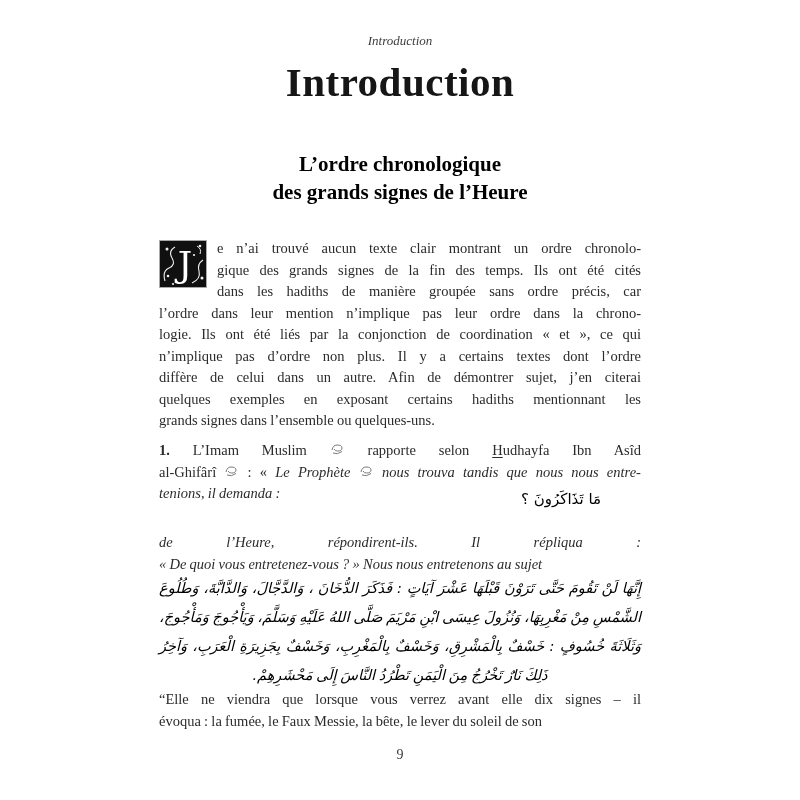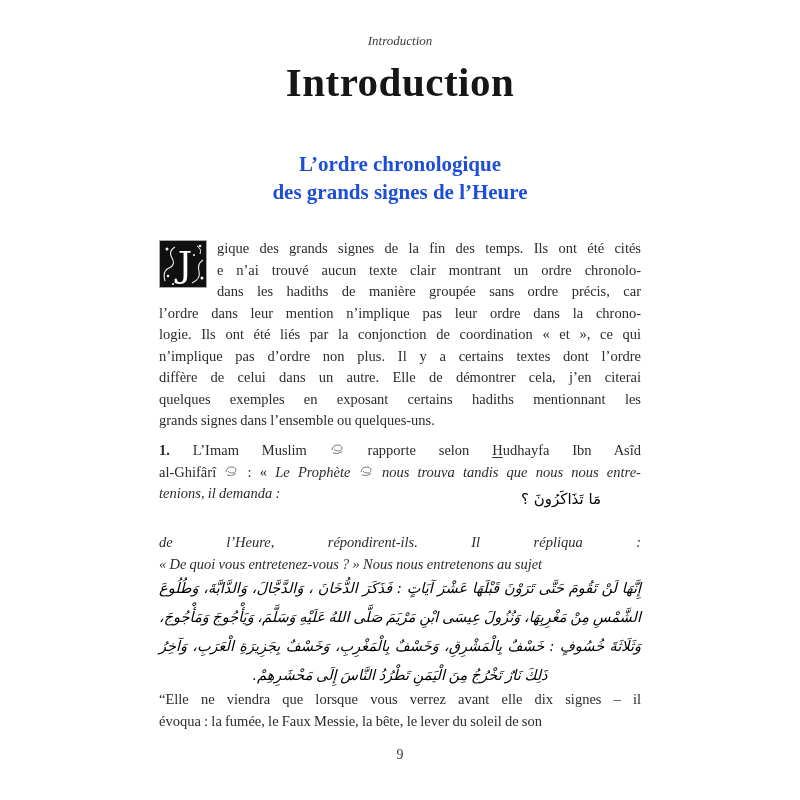--- a/index.html
+++ b/index.html
@@ -16,21 +16,21 @@
     text-align: center; font-style: italic; font-size: 13px; color: #3d3d3d;
   }
   .title {
     position: absolute; top: 58px; left: 0; width: 100%; margin: 0;
     text-align: center; font-size: 41px; font-weight: 700;
     letter-spacing: 0.5px; color: #161616;
   }
   .subtitle {
     position: absolute; top: 150px; left: 0; width: 100%; margin: 0;
     text-align: center; font-size: 21px; font-weight: 700;
-    line-height: 28px; color: #1d4ed8;
+    line-height: 28px; color: #000000;
   }
   .subtitle .subline { display: block; }
   .col { position: absolute; left: 159px; width: 482px; }
   .body-text { font-size: 14.5px; line-height: 21.5px; word-spacing: -0.4px; }
   .jline { text-align: justify; text-align-last: justify; }
   .lines-box .jline:last-child { text-align-last: left; }
   .intro { top: 238px; }
   .dropcap { float: left; width: 48px; height: 48px; margin: 2px 10px 6px 0; }
   .dropcap svg { display: block; }
   .hadith-intro { top: 428px; margin-top: 12px; }
@@ -78,27 +78,27 @@
       <circle cx="8" cy="9" r="1.5" fill="#efefef"></circle>
       <circle cx="41" cy="6" r="1.3" fill="#efefef"></circle>
       <circle cx="43" cy="38" r="1.5" fill="#efefef"></circle>
       <circle cx="9" cy="36" r="1.3" fill="#efefef"></circle>
       <circle cx="35" cy="15" r="1.1" fill="#efefef"></circle>
       <circle cx="14" cy="44" r="1.1" fill="#efefef"></circle>
       <text x="26" y="37" font-size="36" font-family="DejaVu Serif, serif" fill="#ffffff" text-anchor="middle">J</text>
     </svg>
       </span>
     <div class="lines-box">
+        <div class="jline">e n’ai trouvé aucun texte clair montrant un ordre chronolo-</div>
         <div class="jline">gique des grands signes de la fin des temps. Ils ont été cités</div>
-        <div class="jline">e n’ai trouvé aucun texte clair montrant un ordre chronolo-</div>
         <div class="jline">dans les hadiths de manière groupée sans ordre précis, car</div>
         <div class="jline">l’ordre dans leur mention n’implique pas leur ordre dans la chrono-</div>
         <div class="jline">logie. Ils ont été liés par la conjonction de coordination « et », ce qui</div>
         <div class="jline">n’implique pas d’ordre non plus. Il y a certains textes dont l’ordre</div>
-        <div class="jline">diffère de celui dans un autre. Elle de démontrer cela, j’en citerai</div>
+        <div class="jline">diffère de celui dans un autre. Afin de démontrer sujet, j’en citerai</div>
         <div class="jline">quelques exemples en exposant certains hadiths mentionnant les</div>
         <div class="jline">grands signes dans l’ensemble ou quelques-uns.</div>
       </div>
   </div>
 
   <div class="col body-text hadith-intro">
     <div class="jline">
       <span class="bold">1.</span>
       <span>L’Imam Muslim</span>
       <span class="hon"><svg width="15" height="12" viewBox="0 0 15 12" xmlns="http://www.w3.org/2000/svg">

